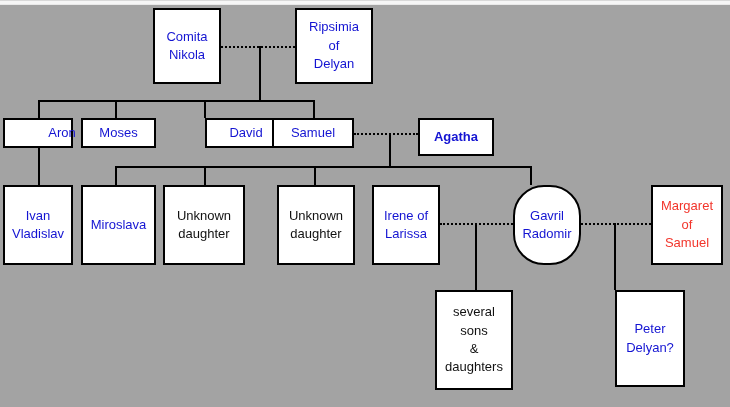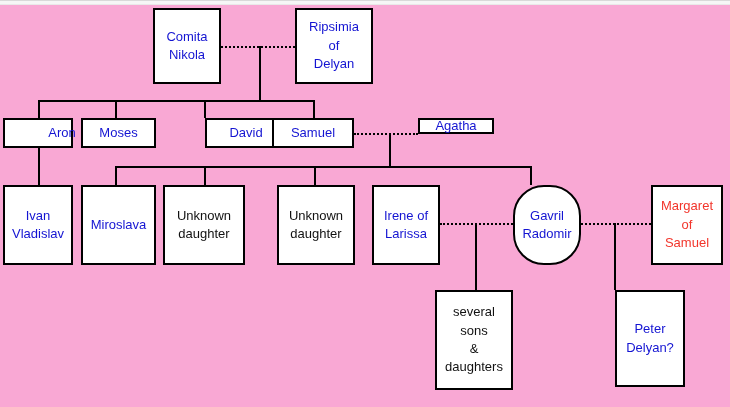--- a/index.html
+++ b/index.html
@@ -8,21 +8,21 @@
     padding: 0;
     background: #ffffff;
   }
   body {
     font-family: "Liberation Sans", "DejaVu Sans", sans-serif;
   }
   #canvas {
     position: relative;
     width: 730px;
     height: 407px;
-    background: #f9a8d4;
+    background: #a3a3a3;
     overflow: hidden;
     box-sizing: border-box;
   }
   
   .top-rule {
     position: absolute;
     left: 0;
     top: 0;
     width: 730px;
     height: 3px;
@@ -116,21 +116,21 @@
       </div>
       <div class="node c-blue" style="left: 81px; top: 118px; width: 75px; height: 30px;">
         <span class="ln">Moses</span>
       </div>
       <div class="node c-blue" style="left: 163px; top: 118px; width: 82px; height: 30px; margin-left: 42px;">
         <span class="ln">David</span>
       </div>
       <div class="node c-blue" style="left: 272px; top: 118px; width: 82px; height: 30px;">
         <span class="ln">Samuel</span>
       </div>
-      <div class="node c-blue" style="left: 418px; top: 118px; width: 76px; height: 16px;">
+      <div class="node c-blue" style="left: 418px; top: 118px; width: 76px; height: 38px; font-weight: bold;">
         <span class="ln">Agatha</span>
       </div>
       <div class="node c-blue" style="left: 3px; top: 185px; width: 70px; height: 80px;">
         <span class="ln">Ivan</span>
         <span class="ln">Vladislav</span>
       </div>
       <div class="node c-blue" style="left: 81px; top: 185px; width: 75px; height: 80px;">
         <span class="ln">Miroslava</span>
       </div>
       <div class="node c-black" style="left: 163px; top: 185px; width: 82px; height: 80px;">

